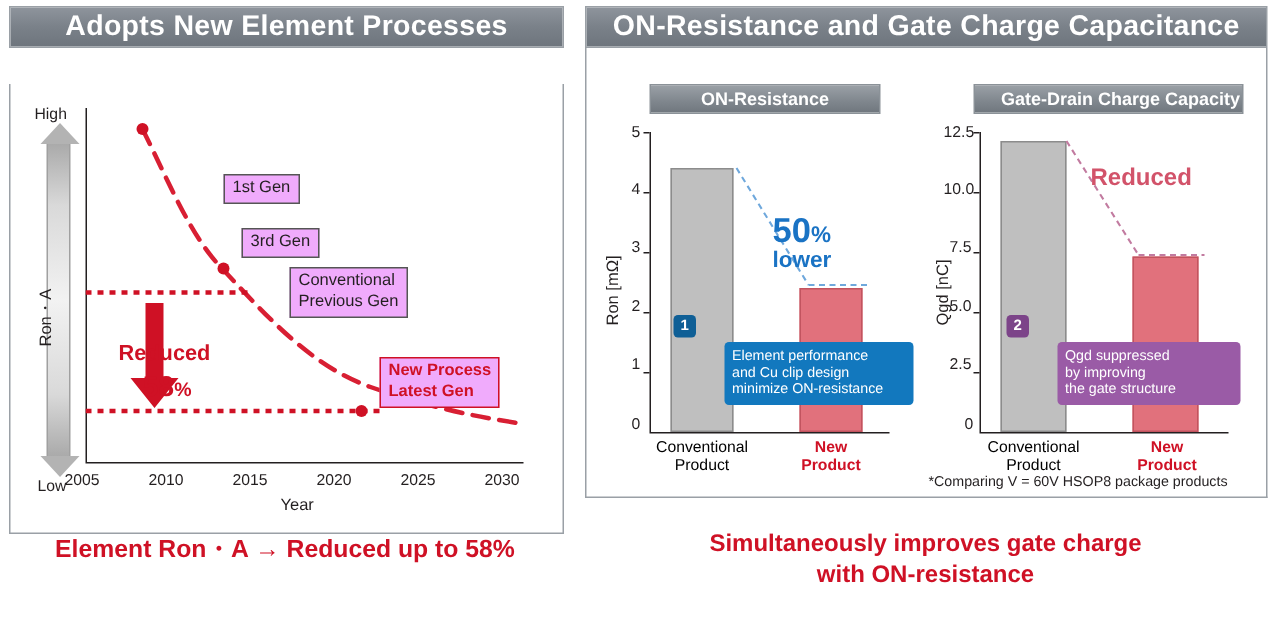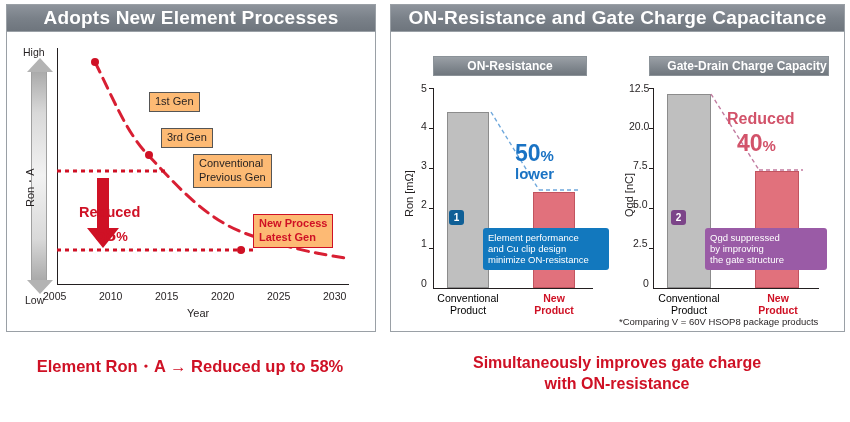--- a/index.html
+++ b/index.html
@@ -21,41 +21,41 @@
     height: 28px; border:1px solid #9aa0a6;
     background: linear-gradient(to bottom, #8e949c 0%, #7a8189 50%, #6e757d 100%);
     color:#ffffff; font-weight:bold; font-size:19px;
     display:flex; align-items:center; justify-content:center;
     letter-spacing:0.2px;
   }
   .plot-box {
     border:1px solid #9aa0a6; border-top:none;
     background:#ffffff; position:relative;
   }
-  #left-plot { height: 300px; }
+  #left-plot { height: 300px; margin-top: 24px; }
   #right-plot { height: 300px; }
 
   
   .axis-label { position:absolute; font-size:11px; color:#231f20; }
   .tick { position:absolute; font-size:10.5px; color:#231f20; }
 
   .vbar-gradient {
     position:absolute; width:16px;
     background: linear-gradient(to bottom,#a9a9a9 0%, #d9d9d9 20%, #f2f2f2 50%, #d9d9d9 80%, #a9a9a9 100%);
     border:1px solid #a0a0a0;
   }
   .arrow-up, .arrow-down {
     position:absolute; width:0; height:0; left:-5px;
     border-left:13px solid transparent; border-right:13px solid transparent;
   }
   .arrow-up { border-bottom:14px solid #b3b3b3; top:-13px; }
   .arrow-down { border-top:14px solid #b3b3b3; bottom:-13px; }
 
   .callout {
-    position:absolute; background:#fdba74; border:1px solid #555555;
+    position:absolute; background:#f0abfc; border:1px solid #555555;
     font-size:11px; color:#231f20; padding:2px 5px; line-height:1.25;
     white-space:nowrap;
   }
   .callout.red { border-color:#cf1125; color:#cf1125; font-weight:bold; }
   .red-text { color:#cf1125; font-weight:bold; }
 
   .dot { position:absolute; width:8px; height:8px; border-radius:50%; background:#cf1125; }
 
   
   .sub-title {
@@ -223,21 +223,21 @@
       <div>Product</div>
     </div>
 
     <div class="sub-title" style="left:258px; top:24px; width:180px;padding-left:16px;">Gate-Drain Charge Capacity</div>
     <div class="axis-rot" style="left:232px; top:185px;">Qgd [nC]</div>
 
     <div class="axis-line" style="left:262px; top:56px; width:1px; height:200px;"></div>
     <div class="axis-line" style="left:262px; top:256px; width:166px; height:1px;"></div>
 
     <div class="tick" style="left:238px; top:50px;">12.5</div>
-    <div class="tick" style="left:238px; top:88px;">20.0</div>
+    <div class="tick" style="left:238px; top:88px;">10.0</div>
     <div class="tick" style="left:242px; top:127px;">7.5</div>
     <div class="tick" style="left:242px; top:166px;">5.0</div>
     <div class="tick" style="left:242px; top:205px;">2.5</div>
     <div class="tick" style="left:252px; top:245px;">0</div>
 
     <div class="tick-mark" style="left:258px; top:56px;"></div>
     <div class="tick-mark" style="left:258px; top:96px;"></div>
     <div class="tick-mark" style="left:258px; top:136px;"></div>
     <div class="tick-mark" style="left:258px; top:176px;"></div>
     <div class="tick-mark" style="left:258px; top:216px;"></div>
@@ -245,23 +245,20 @@
     <div class="bar-grey" style="left:276px; top:62px; width:44px; height:194px;"></div>
     <div class="bar-red" style="left:364px; top:139px; width:44px; height:117px;"></div>
 
     <svg style="position:absolute; left:312px; top:52px;" width="110" height="100">
       <line x1="8" y1="10" x2="56" y2="86" stroke="#c27ba0" stroke-width="1.4" stroke-dasharray="4,3"></line>
       <line x1="56" y1="86" x2="100" y2="86" stroke="#c27ba0" stroke-width="1.4" stroke-dasharray="4,3"></line>
     </svg>
 
     <div style="position:absolute; left:336px; top:78px;">
       <div class="big-pink" style="font-size:16px;">Reduced</div>
-      <div style="margin-top:2px; margin-left:10px;">
-        <span class="big-pink" style="font-size:23px;">40</span><span class="big-pink" style="font-size:15px;">%</span>
-      </div>
     </div>
 
     <div class="badge badge-purple" style="left:278px; top:196px; width:122px;">
       <div>Qgd suppressed</div>
       <div>by improving</div>
       <div>the gate structure</div>
     </div>
     <div class="badge-num num-purple" style="left:280px; top:178px;">2</div>
 
     <div class="cat-label" style="left:258px; top:260px; width:80px;">

